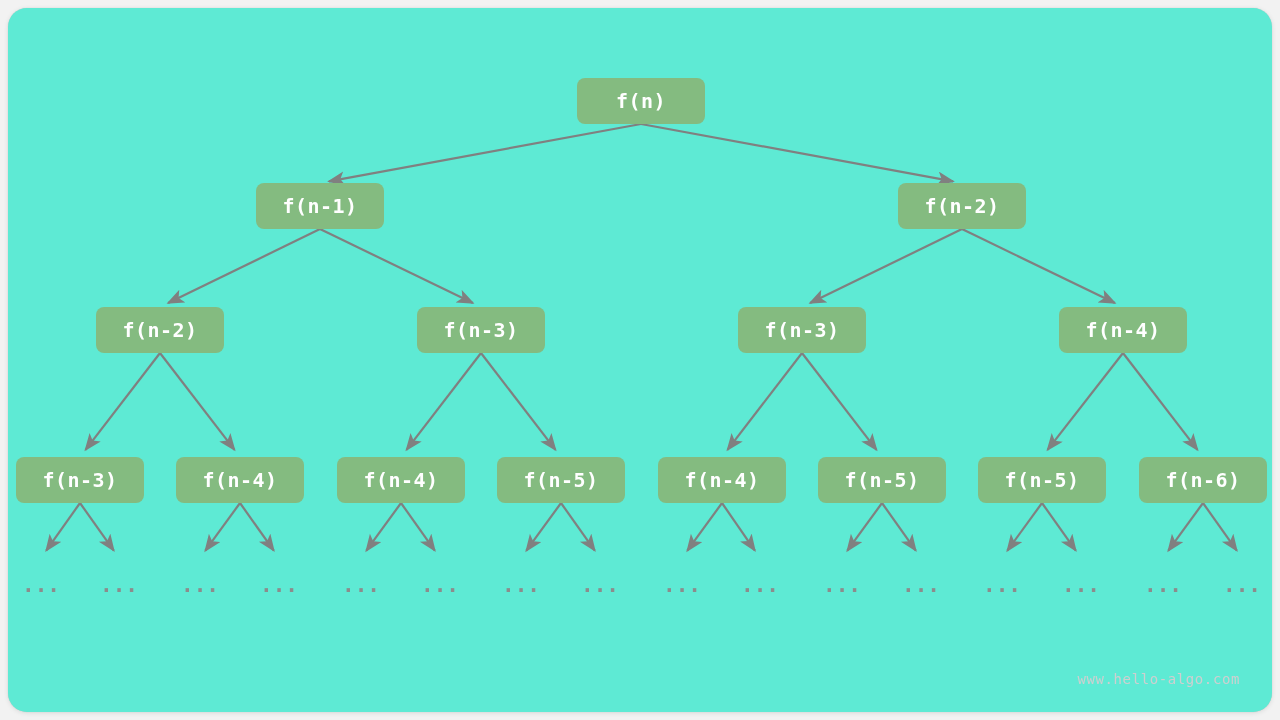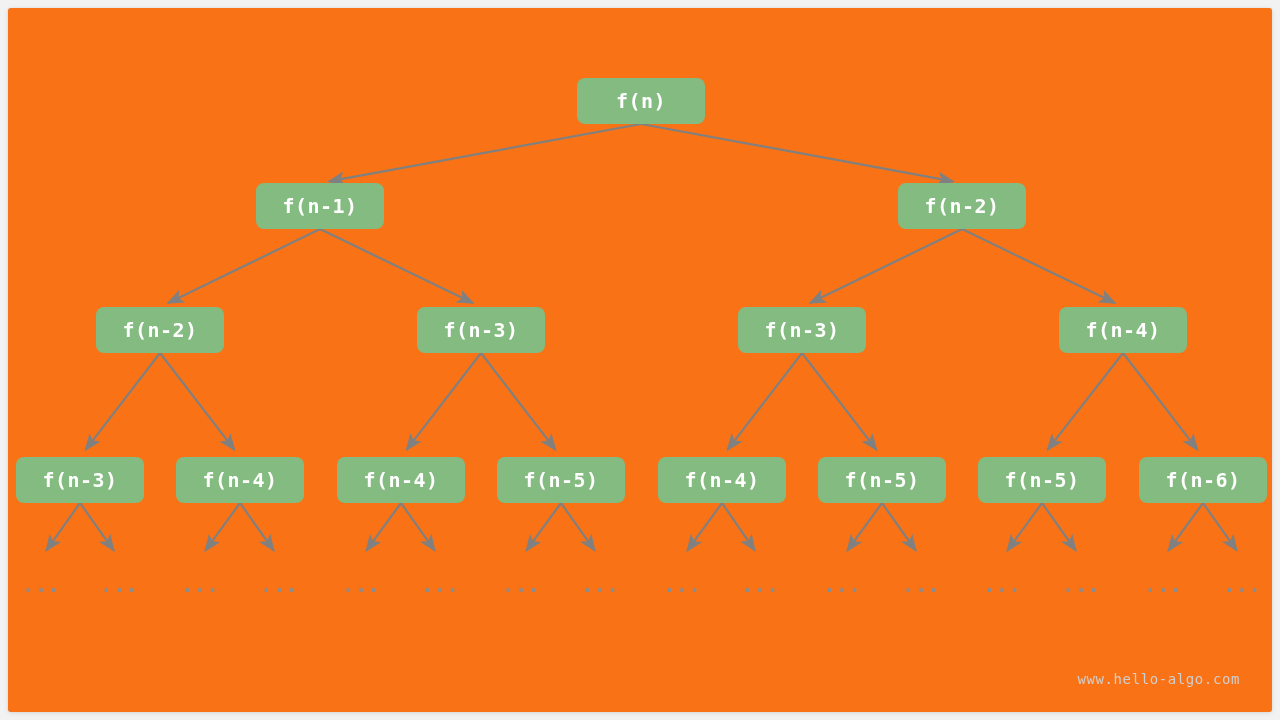--- a/index.html
+++ b/index.html
@@ -16,22 +16,22 @@
     height: 720px;
     background: #f2f2f2;
     overflow: hidden;
   }
   #figure-card {
     position: absolute;
     left: 8px;
     top: 8px;
     width: 1264px;
     height: 704px;
-    background: #f97316;
-    border-radius: 3px;
+    background: #5eead4;
+    border-radius: 19px;
     box-shadow: 0 1px 5px rgba(0,0,0,0.10), 0 0 1px rgba(0,0,0,0.16);
     overflow: hidden;
   }
   #tree-svg {
     position: absolute;
     left: 0;
     top: 0;
     width: 1264px;
     height: 704px;
     display: block;

